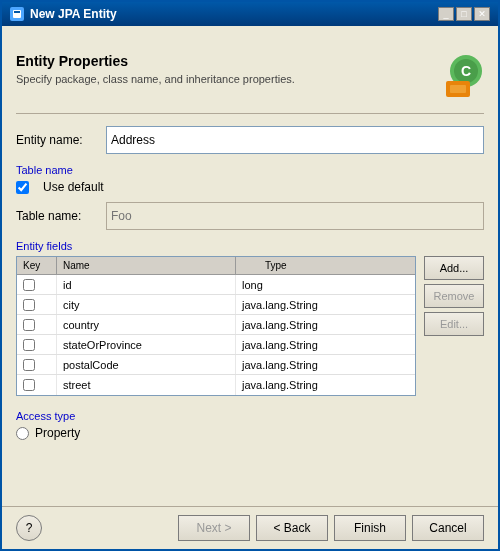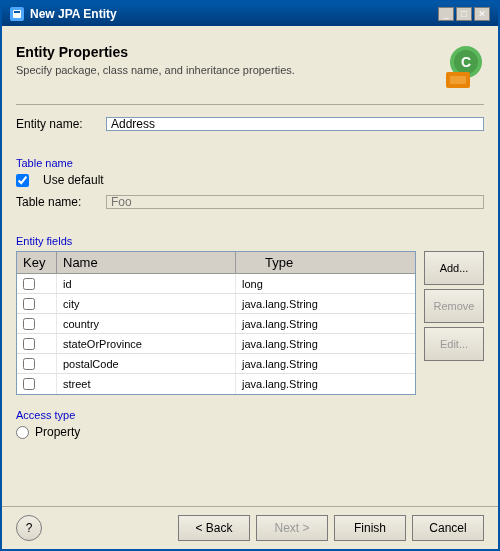--- a/index.html
+++ b/index.html
@@ -57,21 +57,21 @@
       font-size: 9px;
       cursor: pointer;
       display: flex;
       align-items: center;
       justify-content: center;
     }
     .content-area {
       flex: 1;
       display: flex;
       flex-direction: column;
-      padding: 18px 14px;
+      padding: 27px 14px;
       background: #ece9d8;
     }
     .header-section {
       display: flex;
       justify-content: space-between;
       align-items: flex-start;
       margin-bottom: 12px;
     }
     .header-text h2 {
       font-size: 14px;
@@ -89,31 +89,31 @@
       position: relative;
     }
     .divider {
       height: 1px;
       background: #b0a898;
       margin-bottom: 12px;
     }
     .form-row {
       display: flex;
       align-items: center;
-      margin-bottom: 26px;
+      margin-bottom: 10px;
     }
     .form-label {
       font-size: 12px;
       color: #000;
       min-width: 90px;
       flex-shrink: 0;
     }
     .form-input {
       flex: 1;
-      height: 14px;
+      height: 28px;
       border: 1px solid #7f9db9;
       background: white;
       padding: 2px 4px;
       font-size: 12px;
       outline: none;
     }
     .form-input:disabled {
       background: #ece9d8;
       color: #999;
       border: 1px solid #b0a898;
@@ -149,21 +149,21 @@
       overflow: hidden;
     }
     .table-header {
       display: grid;
       grid-template-columns: 40px 1fr 1fr;
       background: #d4d0c8;
       border-bottom: 1px solid #999;
     }
     .table-header-cell {
       padding: 3px 6px;
-      font-size: 13px;
+      font-size: 10px;
       color: #000;
       border-right: 1px solid #999;
     }
     .table-header-cell:last-child {
       border-right: none;
       margin-left: 23px;
     }
     .table-body {
       overflow-y: auto;
       border-radius: 13px;
@@ -191,21 +191,21 @@
       width: 12px;
       height: 12px;
     }
     .side-buttons {
       display: flex;
       flex-direction: column;
       gap: 4px;
       min-width: 60px;
     }
     .btn {
-      height: 34px;
+      height: 24px;
       border: 1px solid #7b7b7b;
       background: linear-gradient(to bottom, #f0ede4, #ddd9cc);
       font-size: 11px;
       cursor: pointer;
       padding: 0 8px;
       color: #000;
     }
     .btn:disabled {
       color: #999;
       cursor: default;
@@ -401,19 +401,19 @@
         <label for="radioProperty">Property</label>
       </div>
     </div>
 
     <div class="spacer"></div>
   </div>
 
   <div class="bottom-bar">
     <button class="help-btn">?</button>
     <div class="bottom-right">
+      <button class="btn-bottom" disabled="">Next &gt;</button>
       <button class="btn-bottom">&lt; Back</button>
-      <button class="btn-bottom" disabled="">Next &gt;</button>
       <button class="btn-bottom">Finish</button>
       <button class="btn-bottom">Cancel</button>
     </div>
   </div>
 </div>
 
 </body></html>

